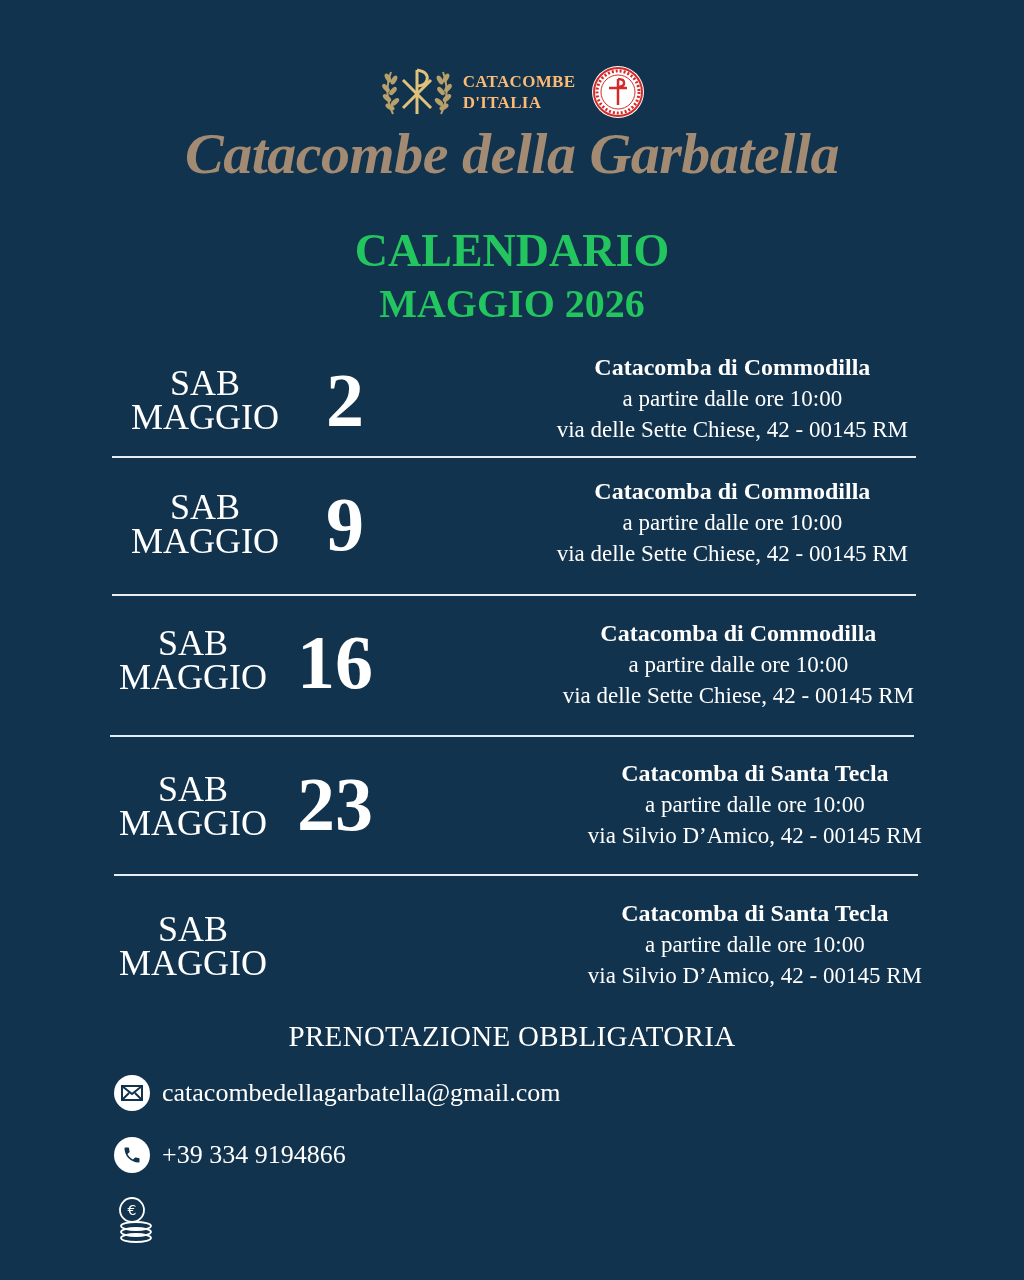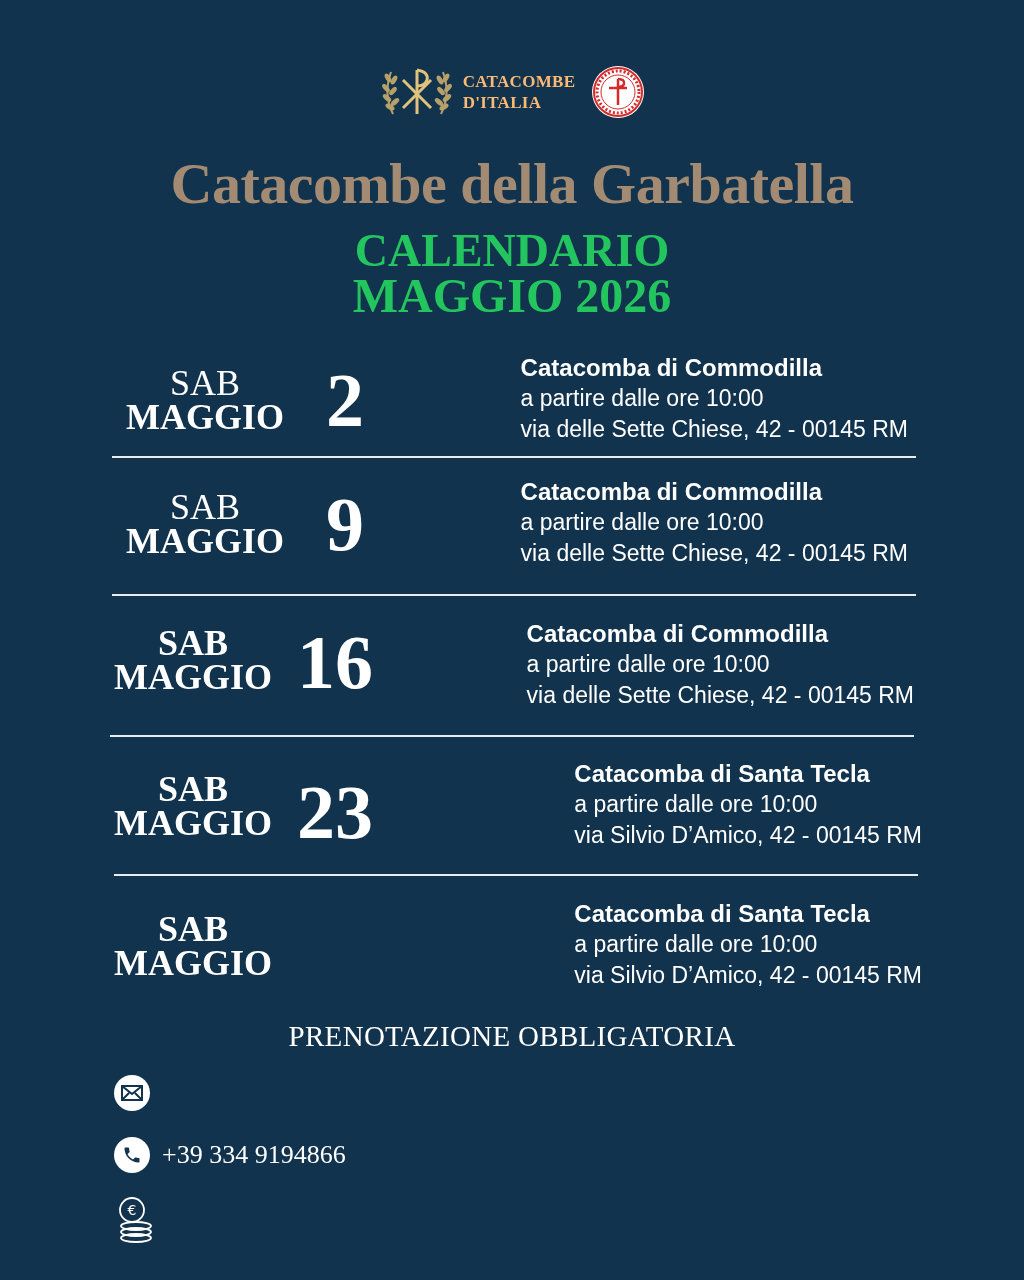--- a/index.html
+++ b/index.html
@@ -16,48 +16,49 @@
     display: flex; justify-content: center; align-items: center; gap: 8px;
   }
   .logo-mark { width: 76px; height: 56px; }
   .logo-text {
     font-family: "Liberation Serif", serif; font-weight: bold;
     font-size: 17px; line-height: 21px; color: #fdba74; letter-spacing: 0.3px;
     margin-right: 8px;
   }
   .seal { width: 54px; height: 54px; }
   .title {
-    position: absolute; top: 150px; left: 0; width: 1024px; text-align: center;
+    position: absolute; top: 120px; left: 0; width: 1024px; text-align: center;
     font-family: "Liberation Serif", serif; font-weight: bold;
     font-size: 58px; color: #a38b73; letter-spacing: -0.5px;
     transform: scaleX(1.0);
+    font-style: italic;
   }
   .subtitle {
     position: absolute; left: 0; width: 1024px; text-align: center;
     font-family: "Liberation Serif", serif; font-weight: bold; color: #22c55e;
   }
   .subtitle.cal { top: 224px; font-size: 46px; }
-  .subtitle.month { top: 268px; font-size: 48px; }
+  .subtitle.month { top: 280px; font-size: 40px; }
 
   .event {
     position: absolute; left: 110px; width: 812px; height: 110px;
   }
   .ev-day {
     position: absolute; left: 0; width: 190px; text-align: center;
     font-family: "Liberation Serif", serif; font-size: 36px; line-height: 34px;
   }
-  .ev-day .mon { font-weight: bold; }
+  .ev-day .mon { font-weight: normal; }
   .ev-num {
     position: absolute; left: 180px; width: 110px; text-align: center;
     font-family: "Liberation Serif", serif; font-weight: bold;
     font-size: 76px; line-height: 80px;
   }
   .ev-info {
-    position: absolute; right: 0; text-align: left;
-    font-family: Liberation Sans, sans-serif; font-size: 23px; line-height: 31px;
+    position: absolute; right: 0; text-align: center;
+    font-family: Liberation Serif, serif; font-size: 23px; line-height: 31px;
   }
   .ev-info .place { font-weight: bold; font-size: 24px; }
   .divider {
     position: absolute; height: 2px; background: #e6edf2;
   }
 
   .booking {
     position: absolute; top: 1020px; left: 0; width: 1024px; text-align: center;
     font-family: "Liberation Serif", serif; font-size: 29px; letter-spacing: 0.3px;
   }
@@ -163,21 +164,21 @@
     <div>via delle Sette Chiese, 42 - 00145 RM</div>
   </div>
 </div>
 <div class="divider" style="top:735px; left:110px; width:804px;"></div>
 
 <div class="event" style="top:758px;">
   <div class="ev-day" style="top:14px; left:-12px;">
     <div class="mon">SAB</div>
     <div class="mon">MAGGIO</div>
   </div>
-  <div class="ev-num" style="top:14px; left:170px;font-family:Liberation Serif, serif;">23</div>
+  <div class="ev-num" style="top:6px; left:170px;font-family:Liberation Serif, serif;">23</div>
   <div class="ev-info" style="top:0px; right:0px;">
     <div class="place">Catacomba di Santa Tecla</div>
     <div>a partire dalle ore 10:00</div>
     <div>via Silvio D’Amico, 42 - 00145 RM</div>
   </div>
 </div>
 <div class="divider" style="top:874px; left:114px; width:804px;"></div>
 
 <div class="event" style="top:898px;">
   <div class="ev-day" style="top:14px; left:-12px;">
@@ -193,20 +194,21 @@
 
 <div class="booking">PRENOTAZIONE OBBLIGATORIA</div>
 
 <div class="contact" style="top:1075px;">
   <span class="icon-circle">
     <svg width="22" height="16" viewBox="0 0 22 16">
       <rect x="1" y="1" width="20" height="14" fill="none" stroke="#12334d" stroke-width="2"></rect>
       <path d="M1 1 L11 9 L21 1 M1 15 L8 8 M21 15 L14 8" fill="none" stroke="#12334d" stroke-width="2"></path>
     </svg>
   </span>
+  <span>catacombedellagarbatella@gmail.com</span>
 </div>
 
 <div class="contact" style="top:1137px;">
   <span class="icon-circle">
     <svg width="20" height="20" viewBox="0 0 24 24">
       <path d="M6.6 10.8c1.4 2.8 3.8 5.1 6.6 6.6l2.2-2.2c.3-.3.7-.4 1-.2 1.1.4 2.3.6 3.6.6.6 0 1 .4 1 1V20c0 .6-.4 1-1 1C10.6 21 3 13.4 3 4c0-.6.4-1 1-1h3.5c.6 0 1 .4 1 1 0 1.3.2 2.5.6 3.6.1.3 0 .7-.2 1L6.6 10.8z" fill="#12334d"></path>
     </svg>
   </span>
   <span>+39 334 9194866</span>
 </div>

